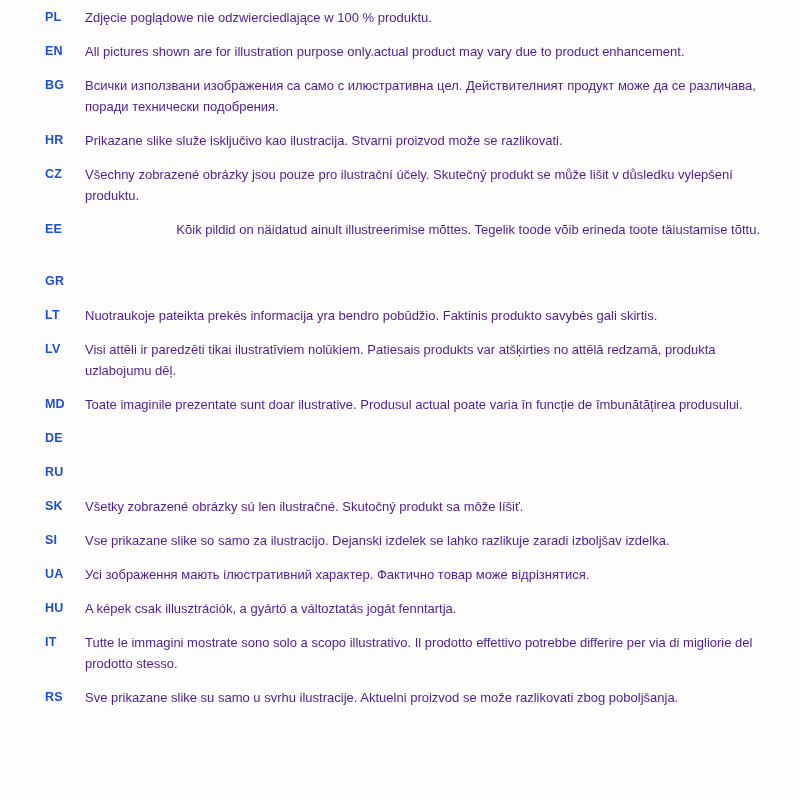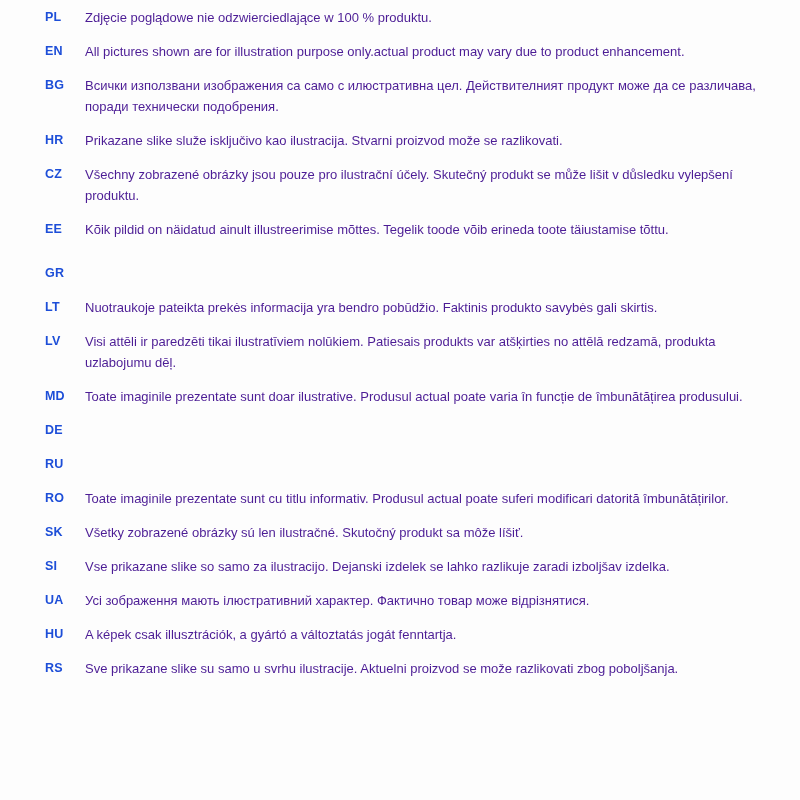--- a/index.html
+++ b/index.html
@@ -14,21 +14,22 @@
     background: #fdfdfd;
     padding: 7px 40px 0 45px;
     overflow: hidden;
   }
   .row {
     display: flex;
     align-items: flex-start;
     margin-bottom: 13px;
   }
   .row.gap-after {
-    margin-bottom: 23px;
+    margin-bottom: 31px;
+    justify-content: space-between;
   }
   .code {
     flex: 0 0 40px;
     font-weight: bold;
     font-size: 12.5px;
     line-height: 21px;
     color: #1d4ed8;
     letter-spacing: 0.2px;
   }
   .text {
@@ -83,37 +84,37 @@
         <span class="code">MD</span>
         <span class="text">Toate imaginile prezentate sunt doar ilustrative. Produsul actual poate varia în funcție de îmbunătățirea produsului.</span>
       </div>
       <div class="row">
         <span class="code">DE</span>
       </div>
       <div class="row">
         <span class="code">RU</span>
       </div>
       <div class="row">
-        <span class="code">RO</span>
-        <span class="text">Toate imaginile prezentate sunt cu titlu informativ. Produsul actual poate suferi modificari datorită îmbunătățirilor.</span>
-      </div>
-      <div class="row">
         <span class="code">SK</span>
         <span class="text">Všetky zobrazené obrázky sú len ilustračné. Skutočný produkt sa môže líšiť.</span>
       </div>
       <div class="row">
         <span class="code">SI</span>
         <span class="text">Vse prikazane slike so samo za ilustracijo. Dejanski izdelek se lahko razlikuje zaradi izboljšav izdelka.</span>
       </div>
       <div class="row">
         <span class="code">UA</span>
         <span class="text">Усі зображення мають ілюстративний характер. Фактично товар може відрізнятися.</span>
       </div>
       <div class="row">
         <span class="code">HU</span>
         <span class="text">A képek csak illusztrációk, a gyártó a változtatás jogát fenntartja.</span>
       </div>
       <div class="row">
+        <span class="code">IT</span>
+        <span class="text">Tutte le immagini mostrate sono solo a scopo illustrativo. Il prodotto effettivo potrebbe differire per via di migliorie del prodotto stesso.</span>
+      </div>
+      <div class="row">
         <span class="code">RS</span>
         <span class="text">Sve prikazane slike su samo u svrhu ilustracije. Aktuelni proizvod se može  razlikovati zbog poboljšanja.</span>
       </div>
     </div>
 </div>
 
 </body></html>

